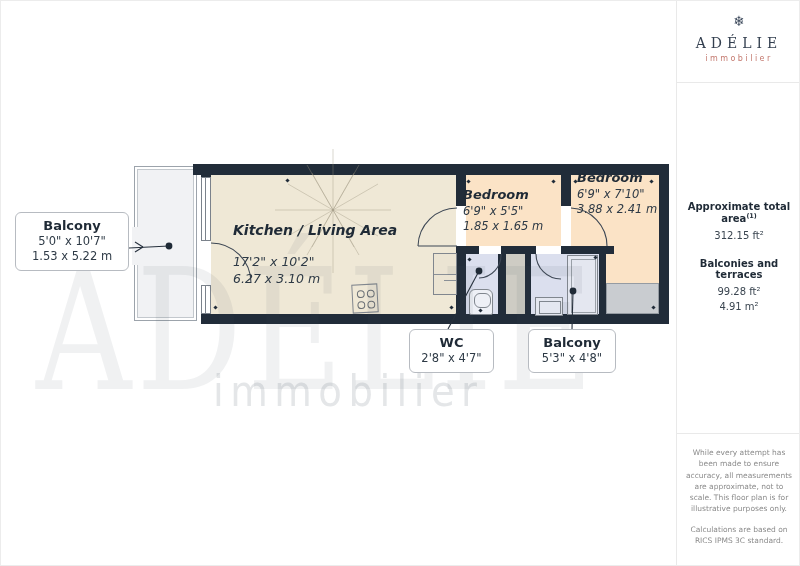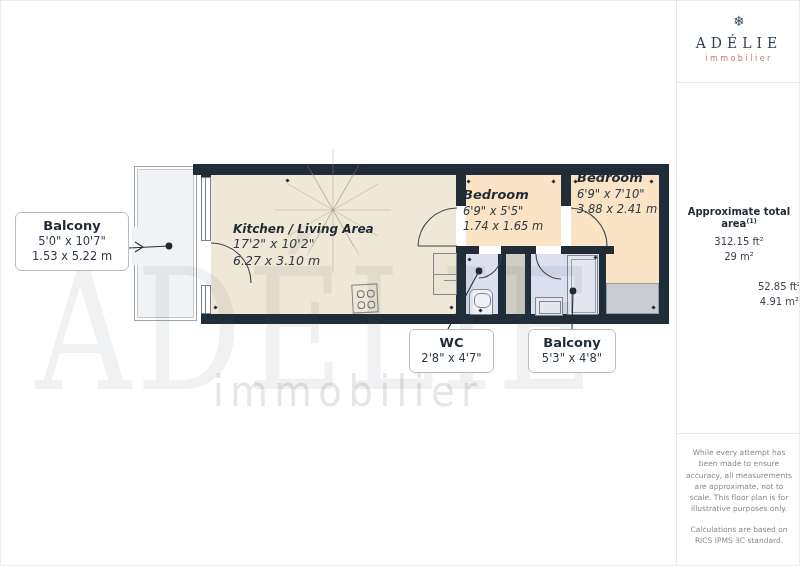--- a/index.html
+++ b/index.html
@@ -17,21 +17,21 @@
   .balcony-gap{position:absolute;left:131px;top:226px;width:6px;height:38px;background:#f1f2f4;}
   .shaft{position:absolute;left:605px;top:282px;width:53px;height:31px;
          background:#c9ccd0;border:1px solid #959ba2;box-sizing:border-box;}
   .duct{position:absolute;left:505px;top:253px;width:19px;height:60px;background:#ceccc4;}
   .fixture{position:absolute;border:1px solid #80868e;box-sizing:border-box;}
   .tick{position:absolute;width:3px;height:3px;background:#212c39;transform:rotate(45deg);}
   
   .room-label{position:absolute;text-align:left;color:#1f2a36;pointer-events:none;font-style:italic;}
   .room-label .t{font-weight:bold;}
   .room-label .d{color:#2e3a46;}
-  .lbl-big .t{font-size:12px;margin-bottom:0;}
+  .lbl-big .t{font-size:14px;margin-bottom:16px;}
   .lbl-big .d{font-size:12.5px;line-height:1.32;}
   .lbl-med .t{font-size:13px;margin-bottom:2px;}
   .lbl-med .d{font-size:11.5px;line-height:1.3;}
   .room-tag{position:absolute;background:#fff;border:1px solid #b7bbc1;border-radius:6px;
             text-align:center;color:#1f2a36;padding:5px 6px 6px 6px;box-sizing:border-box;}
   .room-tag .t{font-weight:bold;font-size:13px;margin-bottom:1px;}
   .room-tag .d{font-size:11.5px;line-height:1.3;color:#2e3a46;}
   
   .wm-brand{position:absolute;left:35px;top:232px;font-family:"DejaVu Serif",serif;
             font-size:165px;letter-spacing:6px;color:rgba(70,80,90,0.08);
@@ -155,21 +155,21 @@
     </svg>
 
     <div class="room-label lbl-big" style="left:232px;top:221px;width:200px;">
       <div class="t">Kitchen / Living Area</div>
       <div class="d">17'2" x 10'2"</div>
       <div class="d">6.27 x 3.10 m</div>
     </div>
     <div class="room-label lbl-med" style="left:462px;top:186px;width:100px;">
       <div class="t">Bedroom</div>
       <div class="d">6'9" x 5'5"</div>
-      <div class="d">1.74 x 1.65 m</div>
+      <div class="d">1.85 x 1.65 m</div>
     </div>
     <div class="room-label lbl-med" style="left:576px;top:169px;width:84px;">
       <div class="t">Bedroom</div>
       <div class="d">6'9" x 7'10"</div>
       <div class="d">3.88 x 2.41 m</div>
     </div>
 
     <div class="room-tag" style="left:14px;top:211px;width:114px;">
       <div class="t">Balcony</div>
       <div class="d">5'0" x 10'7"</div>
@@ -200,24 +200,24 @@
   <div class="sidebar">
     <div class="logo-section">
       <div class="snowflake">❄</div>
       <div class="brand">ADÉLIE</div>
       <div class="brand-sub">immobilier</div>
     </div>
     <div class="areas-section">
       <div class="area-group">
         <div class="sec-title"><span>Approximate total area</span><sup>(1)</sup></div>
         <div class="sec-val">312.15 ft²</div>
-        <div class="sec-val">29 m²</div>
       </div>
       <div class="area-group">
-        <div class="sec-val">52.85 ft²</div>
+        <div class="sec-title">Balconies and terraces</div>
+        <div class="sec-val">99.28 ft²</div>
         <div class="sec-val">4.91 m²</div>
       </div>
     </div>
     <div class="disclaimer-section">
       <p>While every attempt has been made to ensure accuracy, all measurements are approximate, not to scale. This floor plan is for illustrative purposes only.</p>
       <p>Calculations are based on RICS IPMS 3C standard.</p>
 
     </div>
   </div>
 </div>

